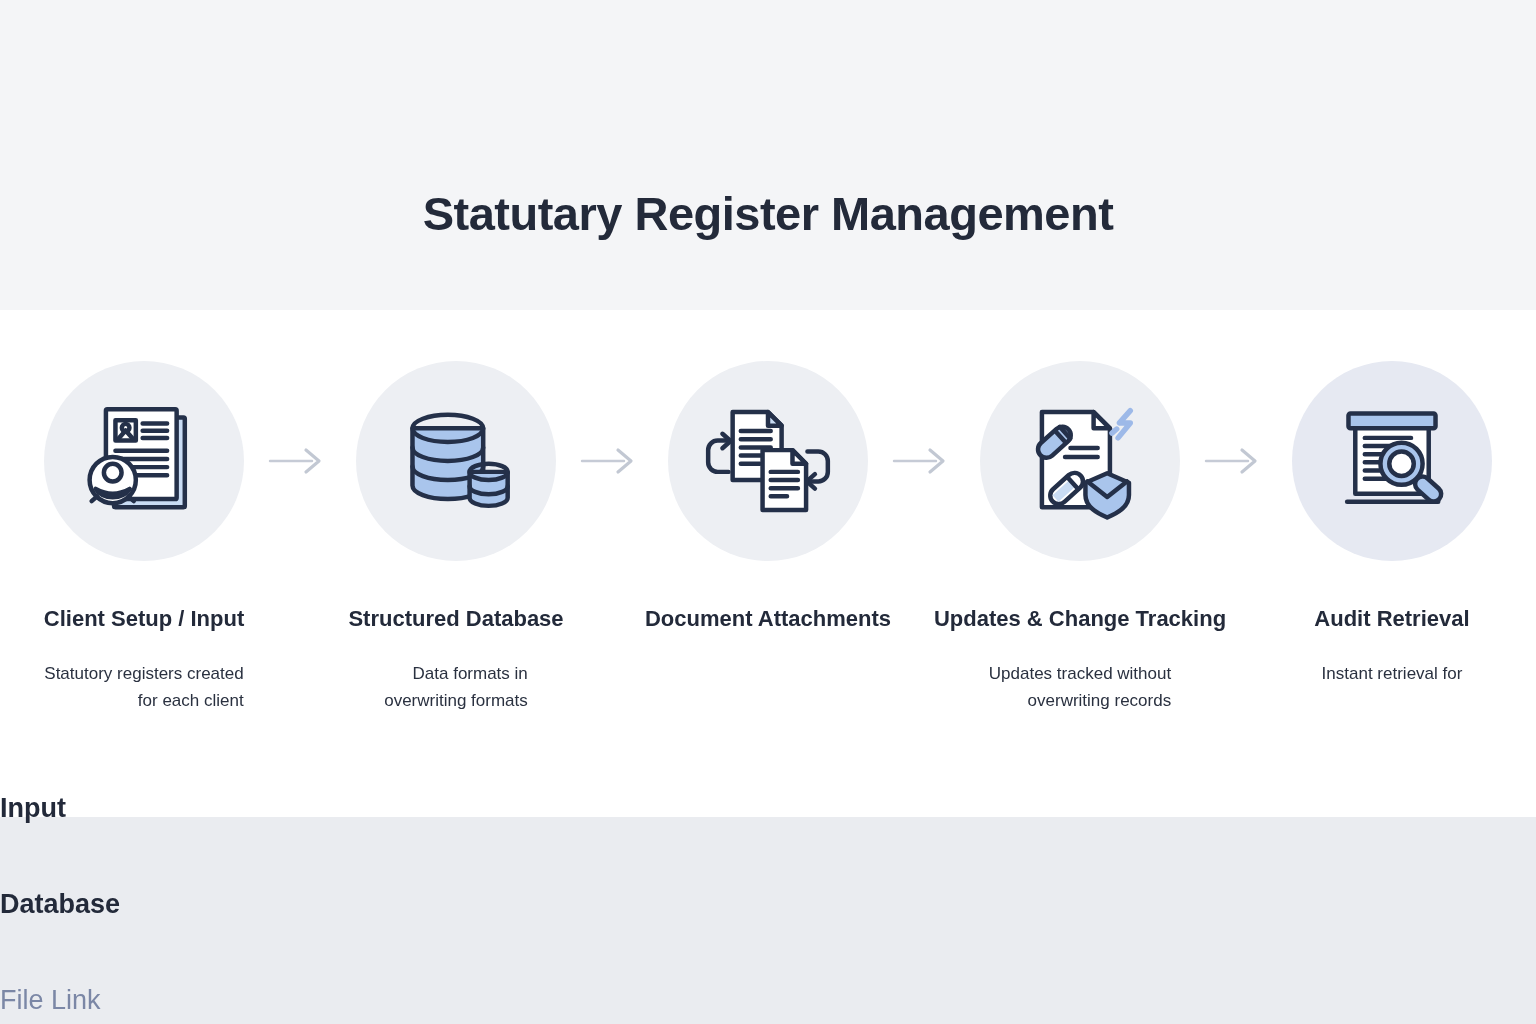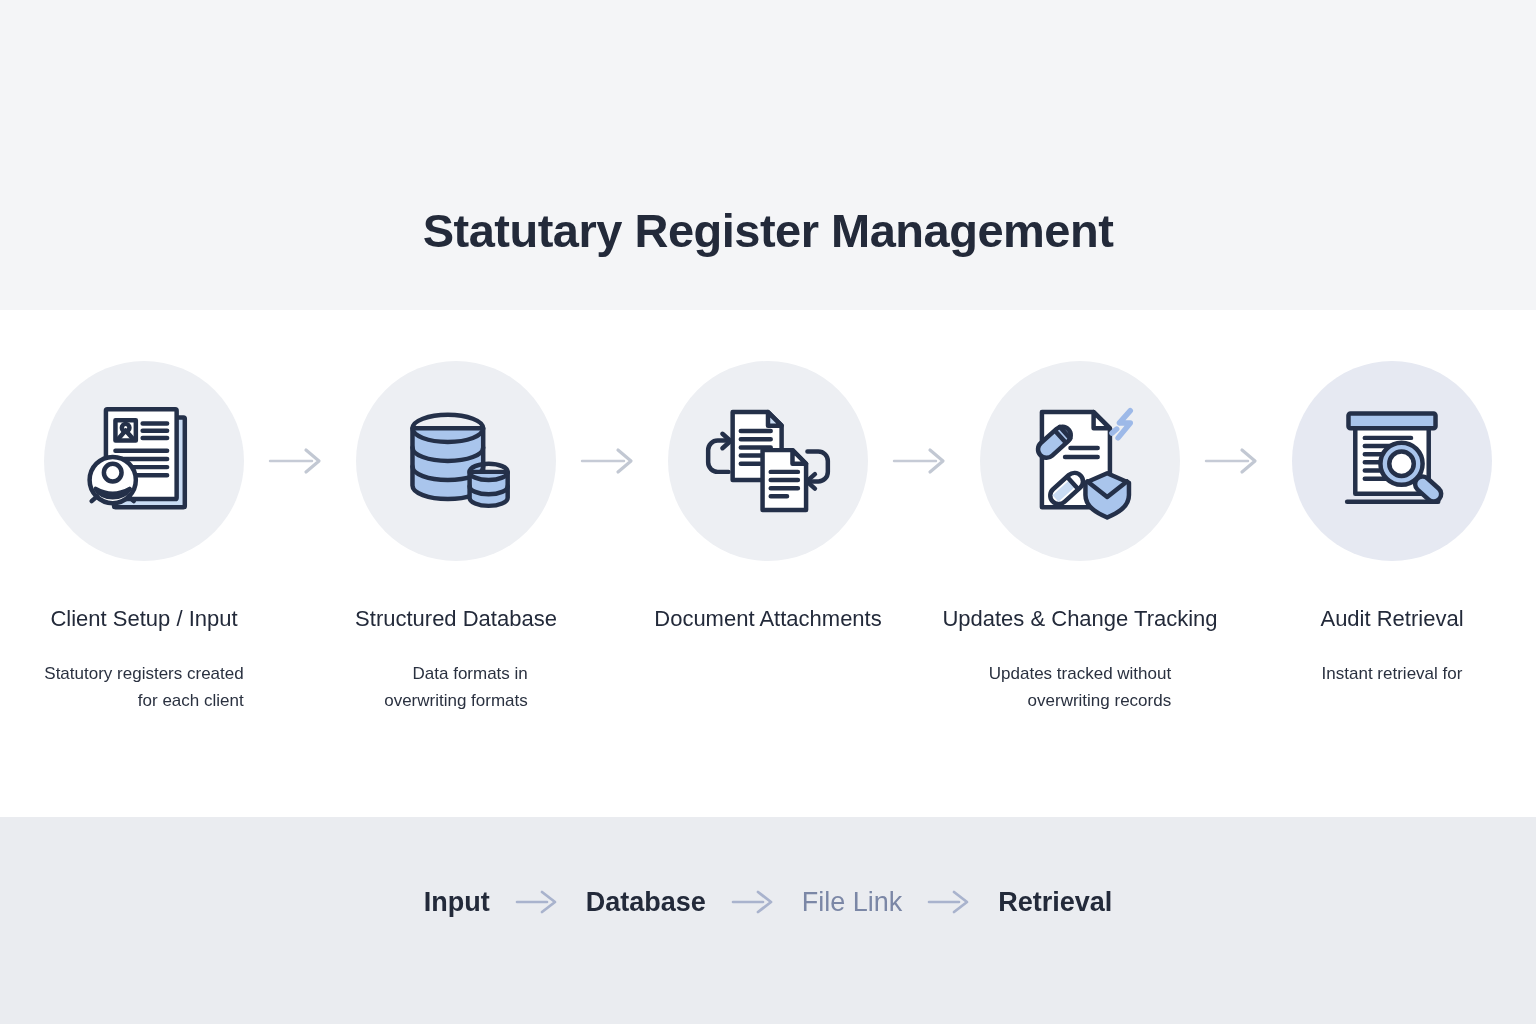--- a/index.html
+++ b/index.html
@@ -9,36 +9,36 @@
     --band-top:#f4f5f7; --band-bottom:#eaecf0;
     --arrow-gray:#c6cbd6; --arrow-blue:#a9b3cd; --muted-label:#7b87a6;
   }
   *{margin:0;padding:0;box-sizing:border-box;}
   html,body{width:1536px;height:1024px;overflow:hidden;}
   body{font-family:"Liberation Sans","DejaVu Sans",sans-serif;background:#fff;position:relative;}
   .band-top{position:absolute;left:0;top:0;width:1536px;height:310px;background:var(--band-top);}
   .band-mid{position:absolute;left:0;top:310px;width:1536px;height:507px;background:#ffffff;}
   .band-bottom{position:absolute;left:0;top:817px;width:1536px;height:207px;background:var(--band-bottom);}
   .page-title{position:absolute;left:0;top:186px;width:1536px;text-align:center;
-    font-size:47px;font-weight:700;color:var(--ink);letter-spacing:-0.5px;margin-top:17px;}
+    font-size:47px;font-weight:700;color:var(--ink);letter-spacing:-0.5px;}
   .steps-row{position:absolute;left:0;top:361px;width:1536px;display:grid;
     grid-template-columns:repeat(5,288px);justify-content:space-between;}
   .step{display:flex;flex-direction:column;align-items:center;}
   .step-circle{width:200px;height:200px;border-radius:50%;background:var(--circle-bg);
     display:flex;align-items:center;justify-content:center;}
   .step:last-child .step-circle{background:var(--circle-bg-alt);}
   .step-circle svg{width:136px;height:136px;}
-  .step-title{margin-top:45px;font-size:22px;font-weight:400;color:var(--ink);
+  .step-title{margin-top:45px;font-size:22px;font-weight:700;color:var(--ink);
     text-align:right;white-space:nowrap;}
   .step-desc{margin-top:29px;font-size:17px;font-weight:400;color:var(--text);
     text-align:right;line-height:1.56;white-space:nowrap;}
   .step-arrow{position:absolute;top:443px;width:64px;height:36px;}
   .arrow-1{left:268px;} .arrow-2{left:580px;} .arrow-3{left:892px;} .arrow-4{left:1204px;}
   .flow-bar{position:absolute;left:0;top:817px;width:1536px;height:207px;
-    display:flex;align-items:flex-start;justify-content:center;gap:25px;padding-top:62px;}
+    display:flex;align-items:flex-start;justify-content:center;gap:25px;padding-top:62px;flex-direction:column;}
   .flow-label{font-size:27px;color:var(--ink);font-weight:600;line-height:46px;}
   .flow-label.first{font-weight:700;}
   .flow-label.muted{color:var(--muted-label);font-weight:500;}
   .flow-arrow{width:46px;height:46px;display:flex;align-items:center;}
   .ic{stroke:var(--icon-stroke);stroke-width:3.3;fill:none;stroke-linecap:round;stroke-linejoin:round;}
   .ic-fill-white{fill:#ffffff;}
   .ic-fill-blue{fill:var(--icon-blue);}
   .ic-fill-lblue{fill:var(--icon-blue-light);}
   .ic-nostroke{stroke:none;}
   .ic-blue-stroke{stroke:#9db9e8;fill:none;stroke-width:4;stroke-linecap:round;stroke-linejoin:round;}

